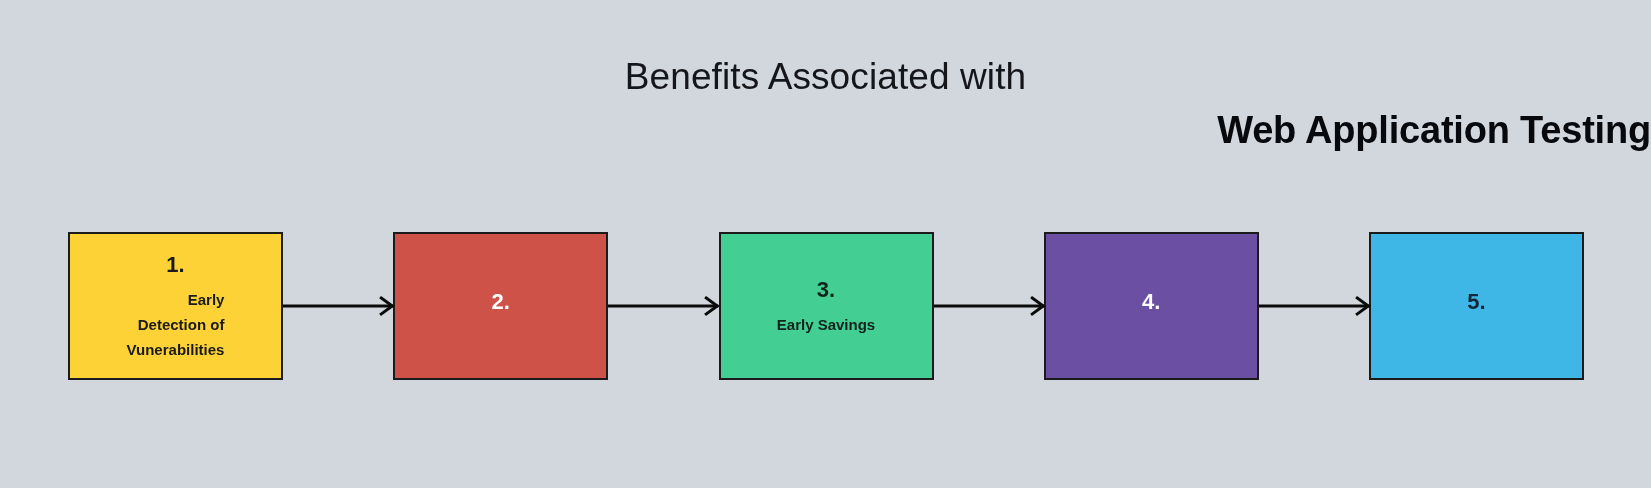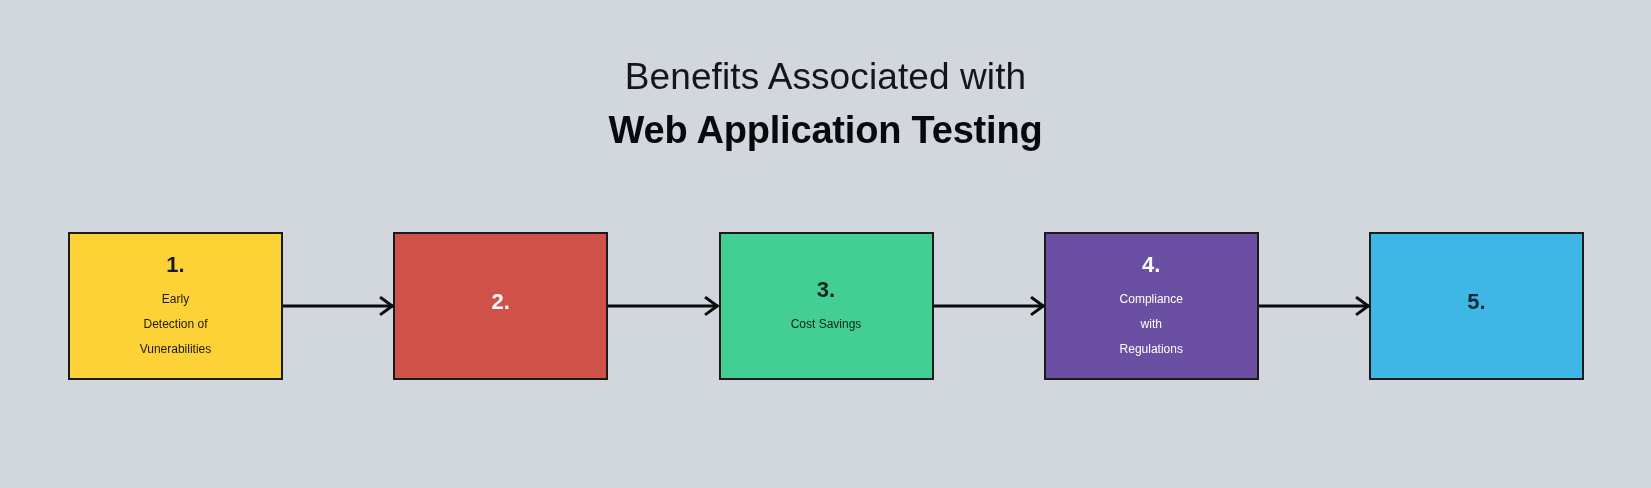--- a/index.html
+++ b/index.html
@@ -41,20 +41,21 @@
     line-height: 50px;
   }
 
   .title-line2 {
     font-size: 38px;
     font-weight: 700;
     color: #07090c;
     letter-spacing: -0.2px;
     line-height: 52px;
     margin-top: 2px;
+    text-align: right;
   }
 
   
   .flow-row {
     position: absolute;
     top: 232px;
     left: 68px;
     width: 1516px;
     height: 148px;
     display: flex;
@@ -75,24 +76,25 @@
   }
 
   .step-number {
     font-size: 22px;
     font-weight: 700;
     line-height: 28px;
     margin-bottom: 8px;
   }
 
   .step-label {
-    font-size: 12px;
-    font-weight: 400;
+    font-size: 15px;
+    font-weight: 700;
     line-height: 25px;
     white-space: pre-line;
+    text-align: right;
   }
 
   
   .connector {
     flex: 1 1 auto;
     height: 148px;
     position: relative;
   }
 
   .connector .arrow-svg {
@@ -154,37 +156,34 @@
       <svg class="arrow-svg" viewBox="0 0 100 148" preserveAspectRatio="none">
         <line class="arrow-line" x1="0" y1="74" x2="100" y2="74" vector-effect="non-scaling-stroke" stroke="#0b0b0b"></line>
       </svg>
       <svg class="arrow-svg" viewBox="0 0 100 148" preserveAspectRatio="xMaxYMid meet">
         <polyline class="arrow-head" points="88,66 99,74 88,82" vector-effect="non-scaling-stroke" stroke="#0b0b0b"></polyline>
       </svg>
     </div>
 
     <div class="step-box" style="background: rgb(67, 206, 148); color: rgb(16, 35, 27); border-color: rgb(27, 27, 27);">
       <div class="step-number">3.</div>
-      <div class="step-label">Cost Savings</div>
+      <div class="step-label">Early Savings</div>
     </div>
 
     <div class="connector">
       <svg class="arrow-svg" viewBox="0 0 100 148" preserveAspectRatio="none">
         <line class="arrow-line" x1="0" y1="74" x2="100" y2="74" vector-effect="non-scaling-stroke" stroke="#0b0b0b"></line>
       </svg>
       <svg class="arrow-svg" viewBox="0 0 100 148" preserveAspectRatio="xMaxYMid meet">
         <polyline class="arrow-head" points="88,66 99,74 88,82" vector-effect="non-scaling-stroke" stroke="#0b0b0b"></polyline>
       </svg>
     </div>
 
     <div class="step-box" style="background: rgb(107, 79, 162); color: rgb(255, 255, 255); border-color: rgb(27, 27, 27);">
       <div class="step-number">4.</div>
-      <div class="step-label">Compliance
-with
-Regulations</div>
     </div>
 
     <div class="connector">
       <svg class="arrow-svg" viewBox="0 0 100 148" preserveAspectRatio="none">
         <line class="arrow-line" x1="0" y1="74" x2="100" y2="74" vector-effect="non-scaling-stroke" stroke="#0b0b0b"></line>
       </svg>
       <svg class="arrow-svg" viewBox="0 0 100 148" preserveAspectRatio="xMaxYMid meet">
         <polyline class="arrow-head" points="88,66 99,74 88,82" vector-effect="non-scaling-stroke" stroke="#0b0b0b"></polyline>
       </svg>
     </div>

